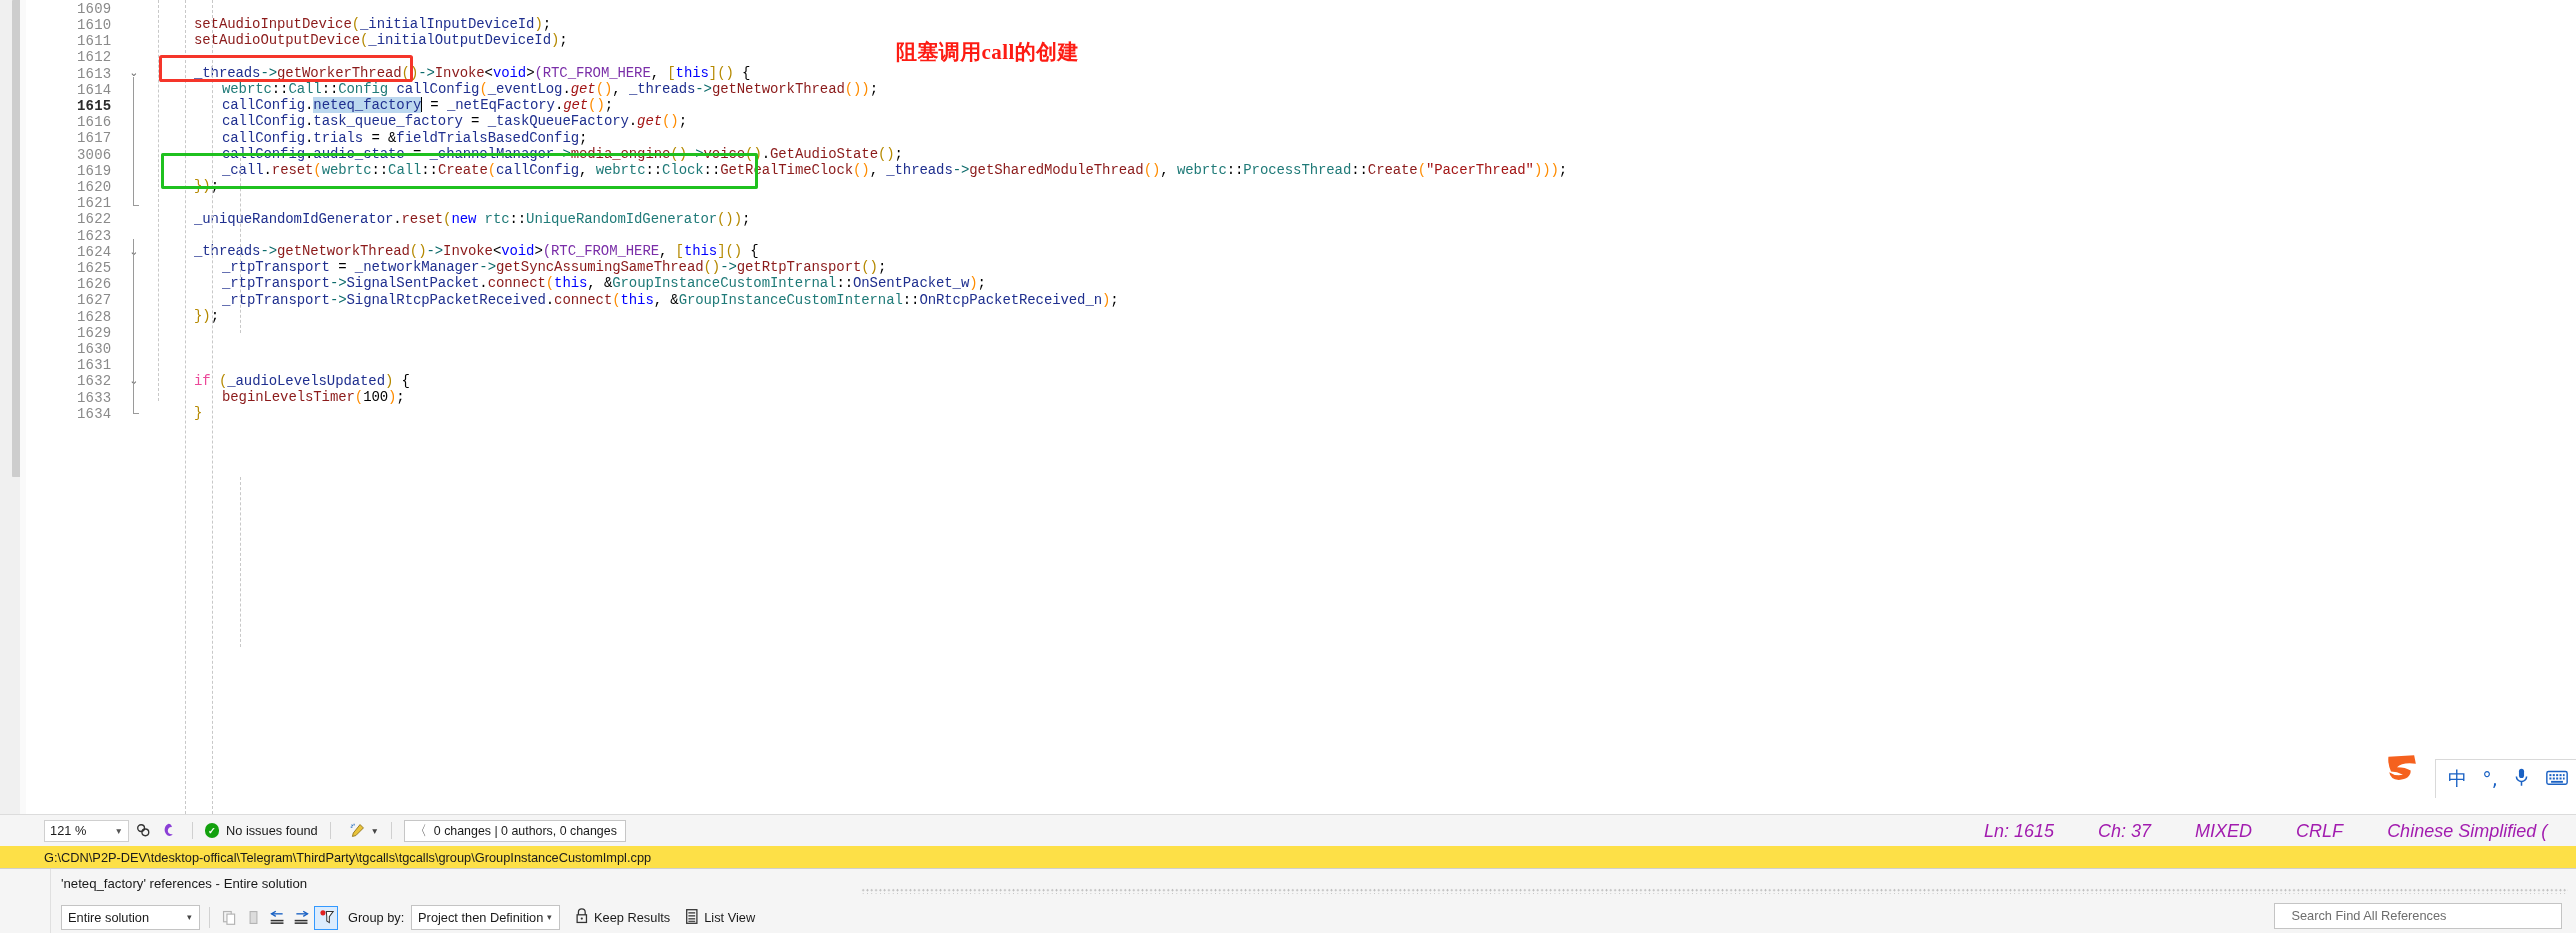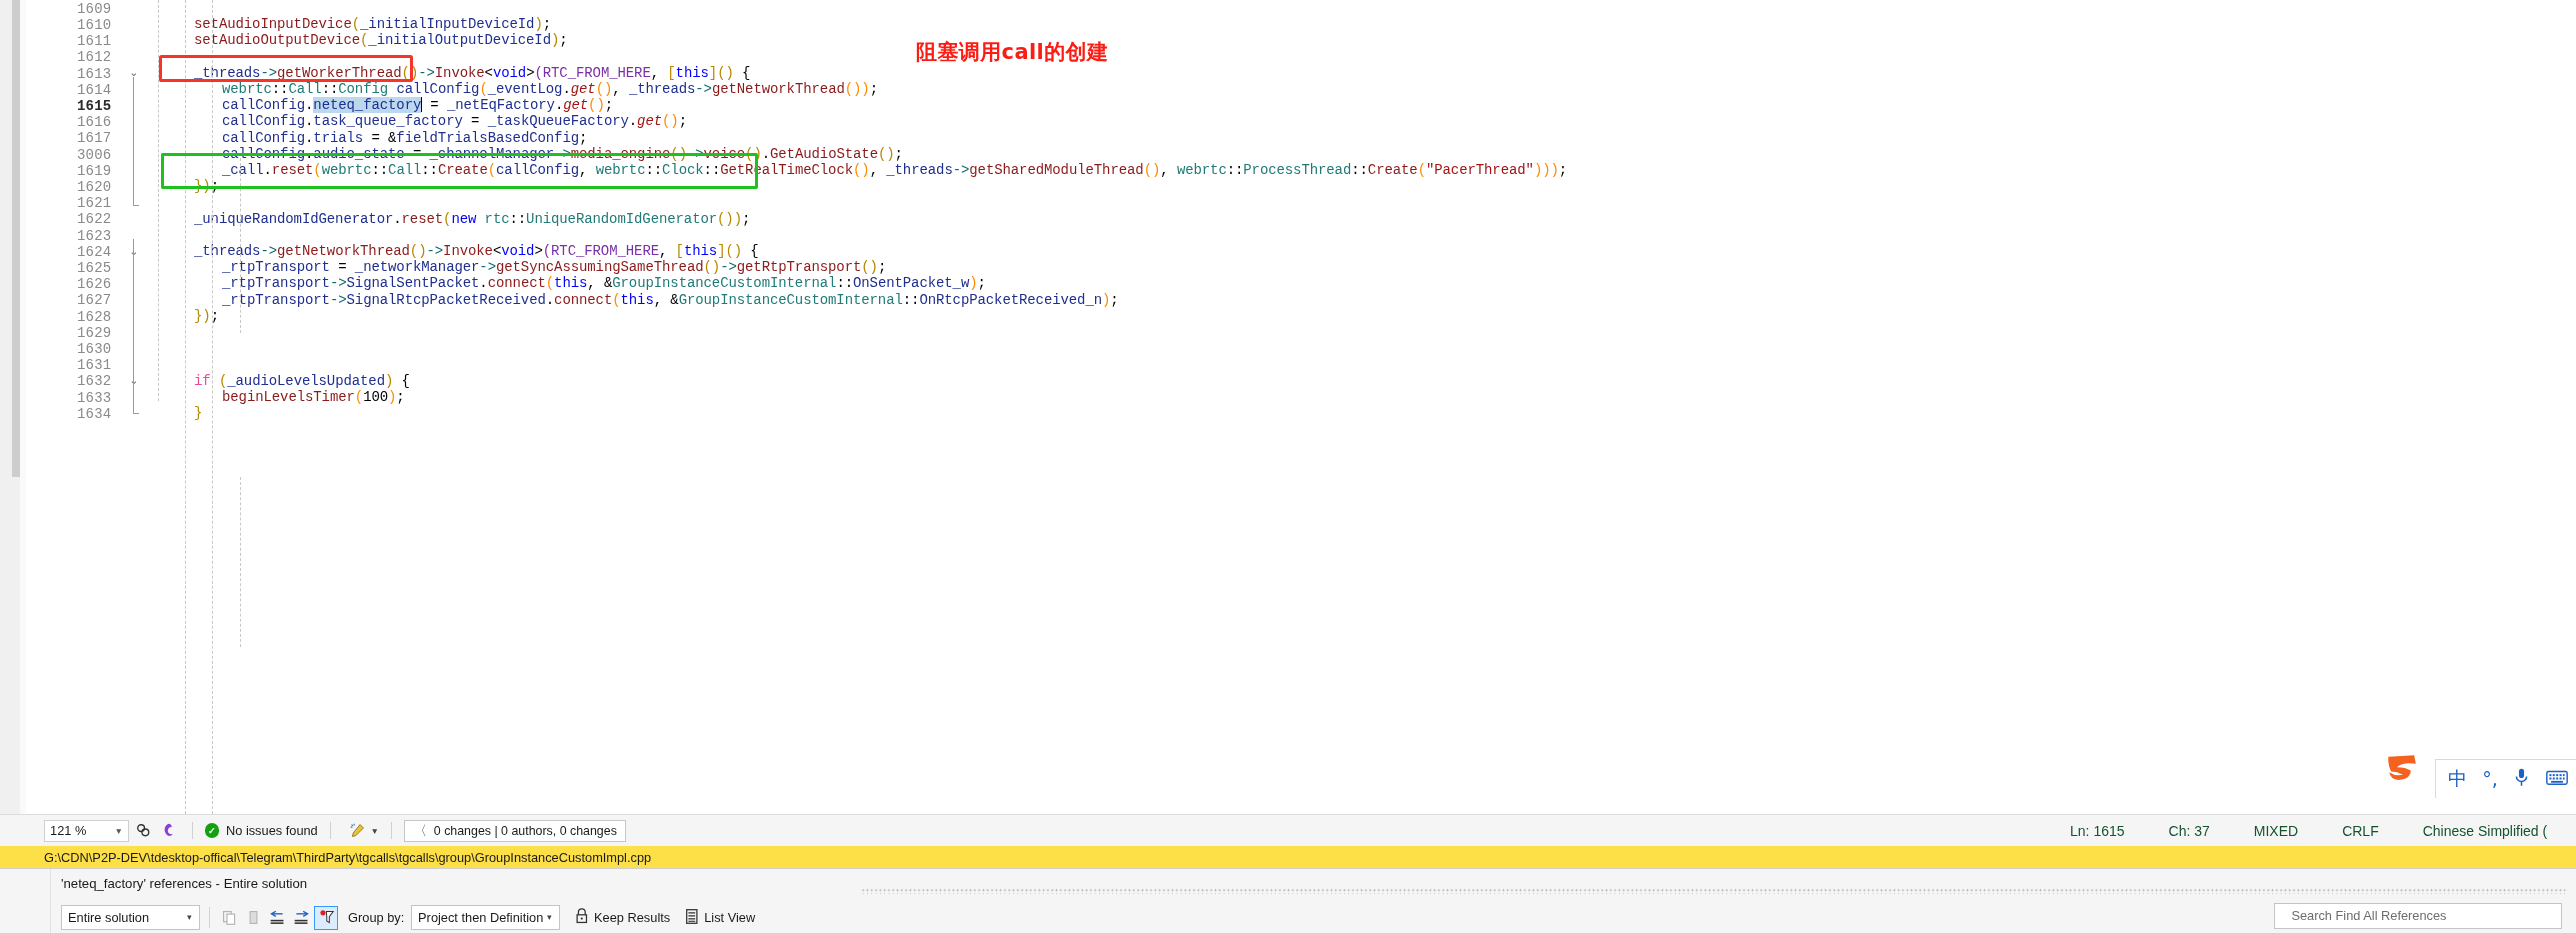--- a/index.html
+++ b/index.html
@@ -156,21 +156,21 @@
   }
   .changes-pill {
     border:0.9px solid #c6c6c6; background:#ffffff; height:22px;
     display:flex; align-items:center; padding:0 8.5px; gap:6.8px;
     font-size:12.4px; color:#1a1a1a; white-space:nowrap;
   }
   .sb-right {
     position:absolute; right:0; top:0; height:32px;
     display:flex; align-items:center; gap:0; padding-right:6.8px;
   }
-  .sb-right .cell { font-size:14px; color:#14532d; white-space:nowrap; padding:0 22px; }
+  .sb-right .cell { font-size:18px; color:#a21caf; white-space:nowrap; padding:0 22px;font-style:italic; }
 
   
   .pathbar {
     position:absolute; left:0; top:846px; width:2576px; height:22px;
     background:#fde047;
     font-size:12.8px; color:#1a1a1a;
     padding-left:44px; display:flex; align-items:center;
     white-space:nowrap;
   }
 
@@ -307,21 +307,21 @@
       <div class="codeline" style="top: 405px; left: 194px;"><span class="t-punc">}</span></div>
       <div class="indentguide" style="left: 158px; top: 0px; height: 401px;"></div>
       <div class="indentguide" style="left: 185px; top: 0px; height: 814px;"></div>
       <div class="indentguide" style="left: 212px; top: 0px; height: 814px;"></div>
       <div class="indentguide" style="left: 240px; top: 158px; height: 175px;"></div>
       <div class="indentguide" style="left: 240px; top: 477px; height: 170px;"></div>
     </div>
 
   <div class="box-red" id="redbox" style="left: 159px; top: 55px; width: 254px; height: 27px;"></div>
   <div class="box-green" id="greenbox" style="left: 161px; top: 153px; width: 597px; height: 36px;"></div>
-  <div class="cn-note" id="cnnote" style="left: 916px; top: 38px;">阻塞调用call的创建</div>
+  <div class="cn-note" id="cnnote" style="left: 896px; top: 38px; font-family: Liberation Serif, serif;">阻塞调用call的创建</div>
 </div>
 
 <div class="sogou-logo">
   <svg width="36" height="36" viewBox="0 0 42 42">
     <path d="M4 8 L34 6 L36 16 Q20 14 14 20 Q24 20 30 24 Q30 34 16 35 Q6 34 5 26 Q12 31 21 29 Q14 25 7 25 Q3 16 4 8 Z" fill="#f5611e"></path>
   </svg>
 </div>
 <div class="ime">
   <span class="ime-gl">中</span>
   <span class="ime-gl">°,</span>

